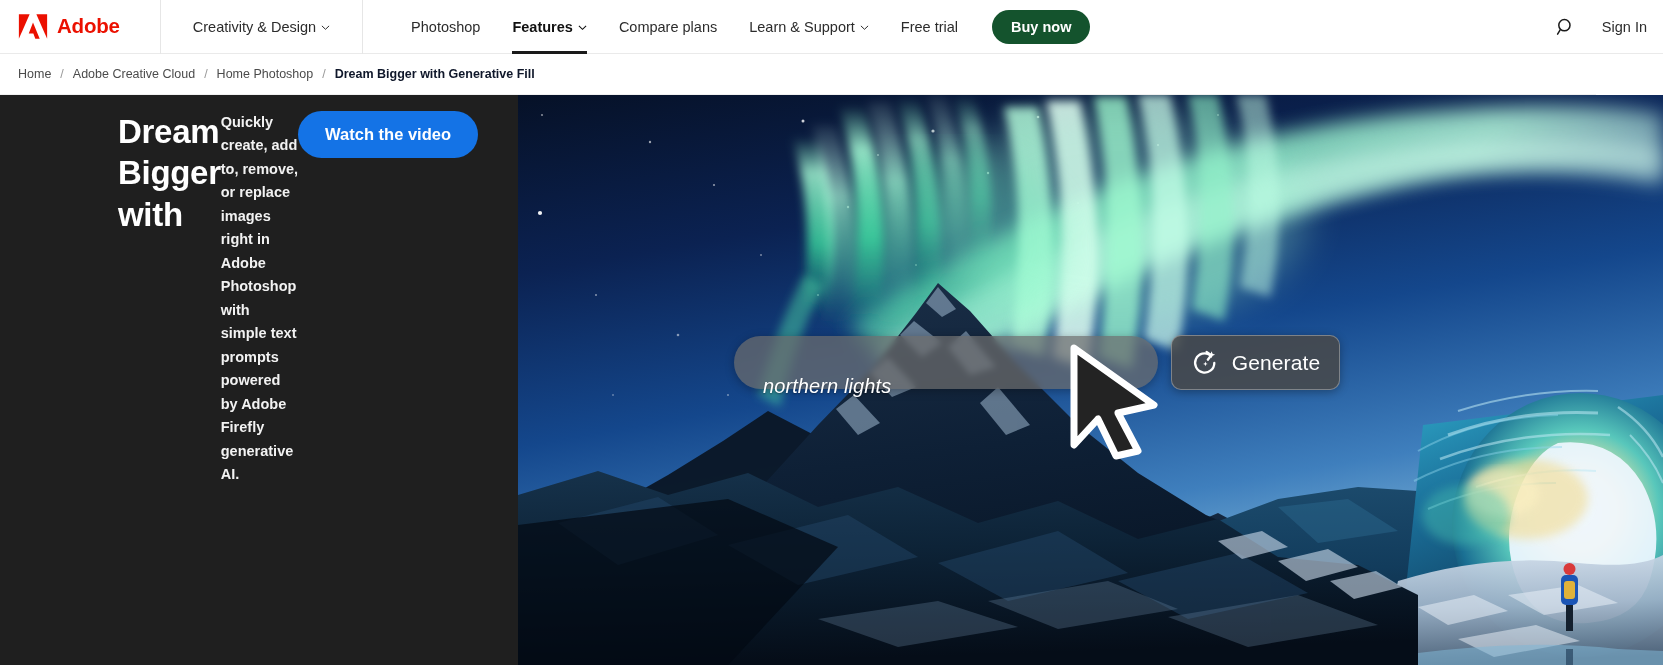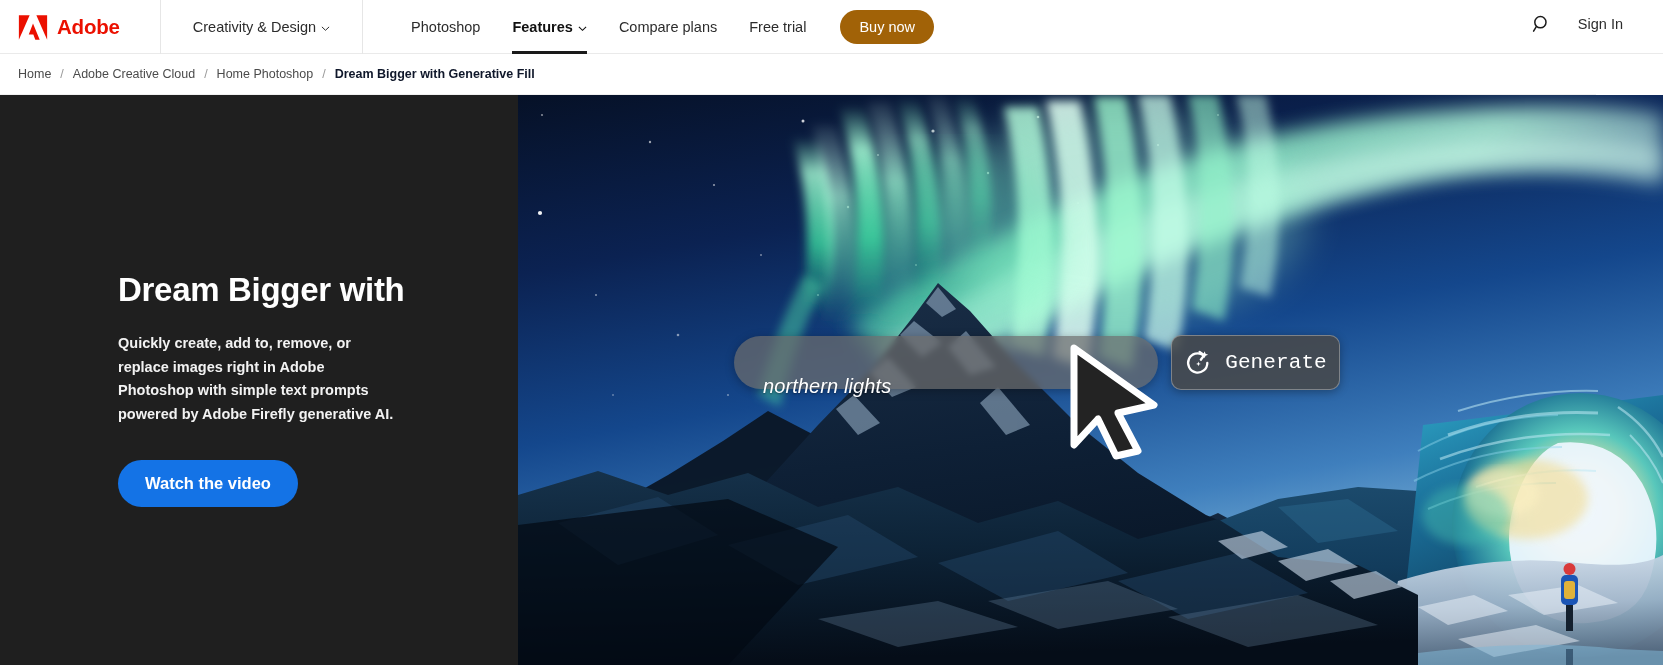--- a/index.html
+++ b/index.html
@@ -15,21 +15,21 @@
   }
 
   .page { position: relative; width: 1663px; height: 665px; background:#fff; }
 
   
   .globalnav {
     position: absolute; top: 0; left: 0;
     width: 1663px; height: 54px;
     background: #ffffff;
     border-bottom: 1px solid #eaeaea;
-    display: flex; align-items: flex-start;
+    display: flex; align-items: center;
     z-index: 30;
     gap: 16px;
   }
   .brand {
     display: flex; align-items: center; gap: 9px;
     height: 54px; padding: 0 24px 0 18px;
     cursor: pointer;
   }
   .brand-mark { width: 30px; height: 27px; display:block; }
   .brand-name {
@@ -48,31 +48,31 @@
   }
   .navitem.active { font-weight: 700; color: #111; }
   .navitem.active::after {
     content: ""; position: absolute; left: 16px; right: 16px; bottom: 0;
     height: 3px; background: #1a1a1a;
   }
   .caret { display:block; width: 9px; height: 9px; margin-top: 2px; }
 
   .buy-btn {
     margin-left: 18px;
-    background: #a16207; color: #fff;
-    font-size: 14.5px; font-weight: 400;
+    background: #14532d; color: #fff;
+    font-size: 14.5px; font-weight: 700;
     border: none; border-radius: 17px;
     padding: 9px 19px; cursor: pointer;
     white-space: nowrap;
   }
 
   .nav-right {
     margin-left: auto;
     display: flex; align-items: center; gap: 26px;
-    padding-right: 40px; height: 47px;
+    padding-right: 16px; height: 47px;
   }
   .search-ico { width: 20px; height: 20px; cursor: pointer; display:block; }
   .signin { font-size: 14.5px; color: #2c2c2c; cursor: pointer; white-space: nowrap; }
 
   
   .crumbbar {
     position: absolute; top: 54px; left: 0;
     width: 1596px; height: 41px;
     background: #ffffff;
     border-bottom: 1px solid #f0f0f0;
@@ -94,21 +94,21 @@
     overflow: hidden;
   }
 
   
   .hero-copy {
     width: 518px; height: 570px;
     background: #1f1f1f;
     flex: 0 0 518px;
     position: relative;
     padding: 16px 40px 0 118px;
-    display: flex; flex-direction: column; justify-content: center;
+    display: flex; flex-direction: row; justify-content: center;
   }
   .hero-h1 {
     color: #ffffff;
     font-size: 33px; line-height: 1.25; font-weight: 700;
     letter-spacing: -0.3px;
     margin-bottom: 22px;
     max-width: 300px;
   }
   .hero-sub {
     color: #f2f2f2;
@@ -165,21 +165,20 @@
     border: 1px solid rgba(200,200,200,0.45);
     box-shadow: 0 2px 10px rgba(0,0,0,0.32);
     display: flex; align-items: center; justify-content: center; gap: 13px;
     cursor: pointer;
     z-index: 8;
   }
   .gen-ico { width: 28px; height: 28px; display: block; }
   .gen-label {
     color: #ffffff; font-size: 21px; font-weight: 400;
     letter-spacing: .1px;
-    font-family: Liberation Mono, monospace;
   }
 
   .cursor-arrow {
     position: absolute;
     left: 548px; top: 248px;
     width: 96px; height: 118px;
     z-index: 12;
     pointer-events: none;
   }
 </style>
@@ -220,20 +219,26 @@
         <span>Features</span>
         <svg class="caret" viewBox="0 0 10 10">
           <path d="M1 3.2L5 7 9 3.2" fill="none" stroke="#111" stroke-width="1.2"></path>
         </svg>
       </div>
 
       <div class="navitem">
         <span>Compare plans</span>
       </div>
 
+      <div class="navitem">
+        <span>Learn &amp; Support</span>
+        <svg class="caret" viewBox="0 0 10 10">
+          <path d="M1 3.2L5 7 9 3.2" fill="none" stroke="#2c2c2c" stroke-width="1.1"></path>
+        </svg>
+      </div>
 
       <div class="navitem">
         <span>Free trial</span>
       </div>
 
       <div style="display:flex;align-items:center;">
         <button class="buy-btn">Buy now</button>
       </div>
     </nav>
 

